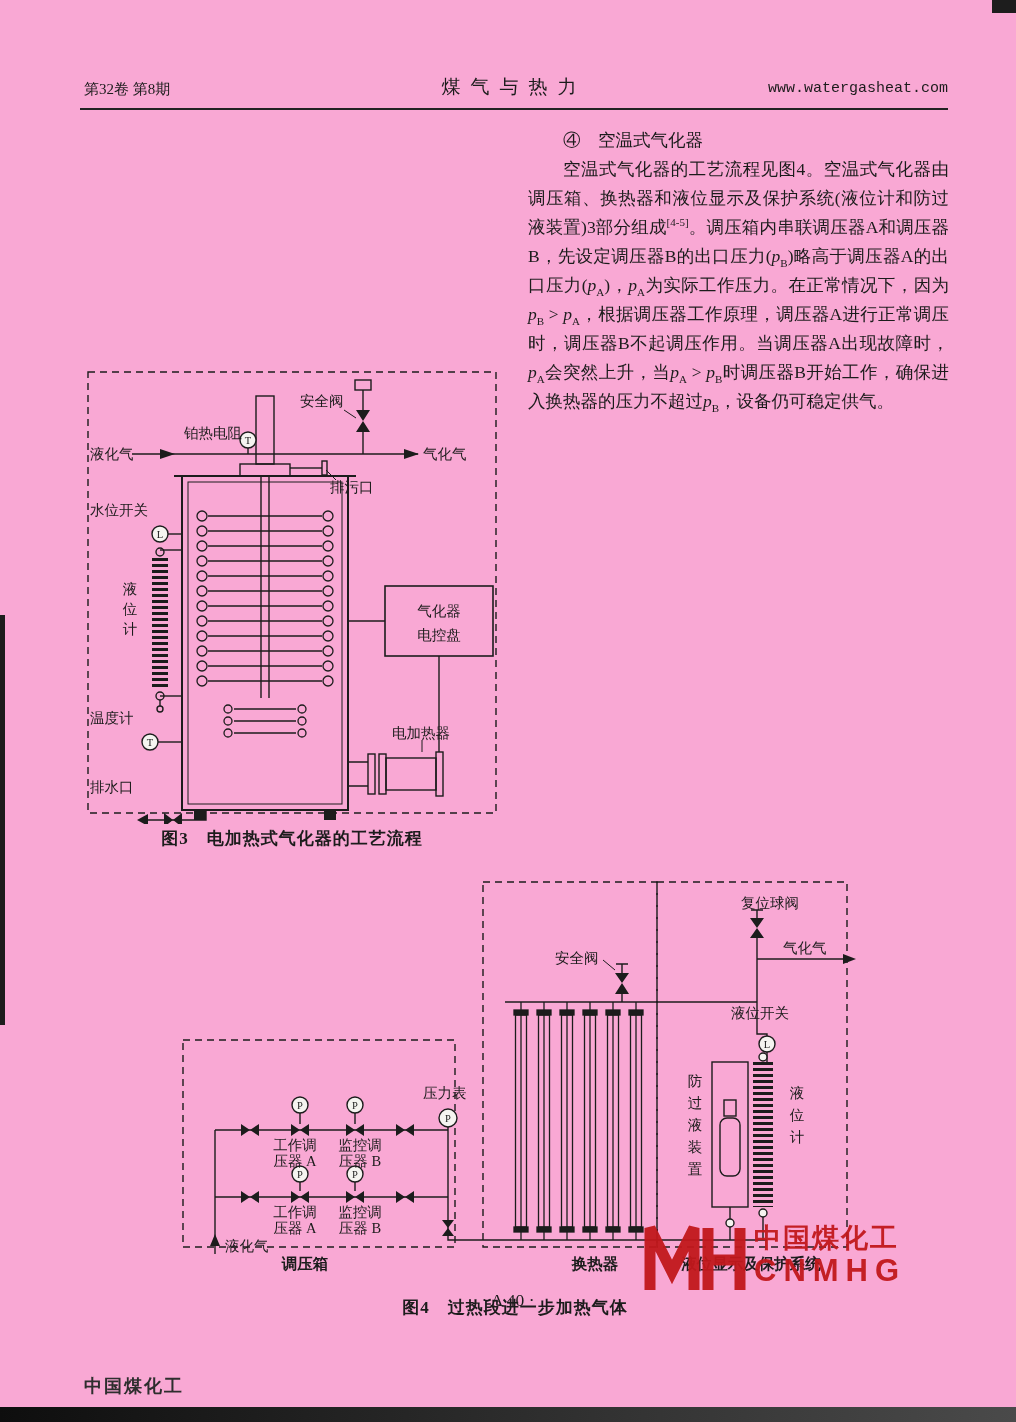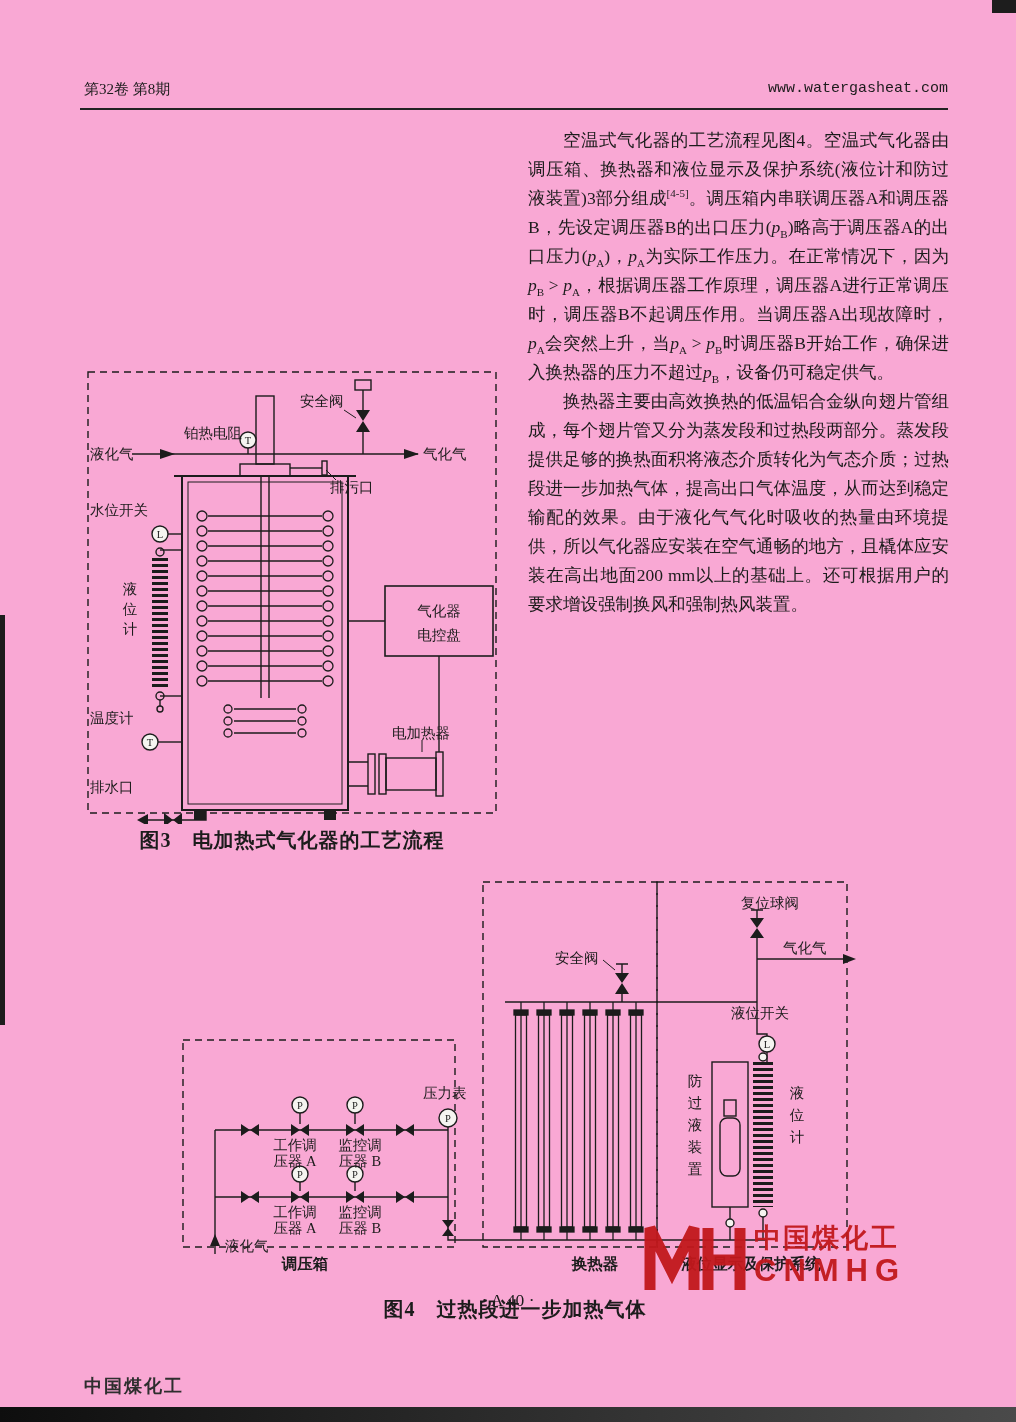--- a/index.html
+++ b/index.html
@@ -6,45 +6,46 @@
   body { font-family:"Liberation Serif","DejaVu Serif",serif; color:#1c1c1c; background:#888; }
   .page { position:relative; width:1016px; height:1422px; background:#f9a8d4; margin:0 auto; overflow:hidden; }
   .abs { position:absolute; }
   .para { font-size:17.5px; line-height:29px; text-align:justify; }
   .para p { text-align:justify; }
   .indent { text-indent:2em; }
   sub, sup { font-size:11px; line-height:0; }
   .hdr { font-size:15px; }
   .journal-title { font-size:19px; letter-spacing:10px; text-align:center; }
   .rule { background:#222; height:2px; }
-  .caption { font-weight:bold; font-size:20px; text-align:center; letter-spacing:1px; }
+  .caption { font-weight:bold; font-size:17px; text-align:center; letter-spacing:1px; }
   svg text { font-size:14.5px; fill:#1c1c1c; font-family:"Liberation Serif","DejaVu Serif",serif; }
   svg text.sm { font-size:10.5px; }
   svg text.bold { font-size:15.5px; font-weight:bold; }
   .logo { display:flex; align-items:center; gap:8px; z-index:6; opacity:.95; }
   .logo .txt { display:flex; flex-direction:column; line-height:1.1; }
   .logo .cn { color:#c2181c; font-size:27px; font-weight:bold; letter-spacing:2px; }
   .logo .en { color:#c2181c; font-size:31px; letter-spacing:7px; font-family:Liberation Sans, sans-serif; font-weight:bold; }
   .footer-page { font-size:17.5px; text-align:center; width:1016px; }
   .wanfang { font-size:18px; font-weight:bold; color:#2e2e2e; letter-spacing:2px; }
   .artifact { background:#1d1d1d; }
 </style>
 </head>
 <body>
 
 <div class="page">
 
   <div class="abs hdr" style="left:84px; top:80px;">第32卷  第8期</div>
+  <div class="abs journal-title" style="left:80px; top:74px; width:868px;">煤气与热力</div>
   <div class="abs hdr" style="top:80px; right:68px;font-family:Liberation Mono, monospace;">www.watergasheat.com</div>
   <div class="abs rule" style="left:80px; top:108px; width:868px;"></div>
 
 
   <div class="abs para" style="left:528px; top:126px; width:421px;">
+    <p class="indent">④　空温式气化器</p>
     <p class="indent">空温式气化器的工艺流程见图4。空温式气化器由调压箱、换热器和液位显示及保护系统(液位计和防过液装置)3部分组成<sup>[4-5]</sup>。调压箱内串联调压器A和调压器B，先设定调压器B的出口压力(<i>p</i><sub>B</sub>)略高于调压器A的出口压力(<i>p</i><sub>A</sub>)，<i>p</i><sub>A</sub>为实际工作压力。在正常情况下，因为<i>p</i><sub>B</sub> &gt; <i>p</i><sub>A</sub>，根据调压器工作原理，调压器A进行正常调压时，调压器B不起调压作用。当调压器A出现故障时，<i>p</i><sub>A</sub>会突然上升，当<i>p</i><sub>A</sub> &gt; <i>p</i><sub>B</sub>时调压器B开始工作，确保进入换热器的压力不超过<i>p</i><sub>B</sub>，设备仍可稳定供气。</p>
-    <p class="indent">换热器主要由高效换热的低温铝合金纵向翅片管组成，每个翅片管又分为蒸发段和过热段两部分。蒸发段提供足够的换热面积将液态介质转化为气态介质；过热段进一步加热气体，提高出口气体温度，从而达到稳定输配的效果。由于液化气气化时吸收的热量由环境提供，所以气化器应安装在空气通畅的地方，且橇体应安装在高出地面200 mm以上的基础上。还可根据用户的要求增设强制换风和强制热风装置。</p>
   </div>
 
   <svg class="abs" style="left:82px; top:366px;" width="420" height="458" viewBox="0 0 420 458">
     <g fill="none" stroke="#1c1c1c" stroke-width="1.4">
       <rect x="6" y="6" width="408" height="441" stroke-dasharray="7 5"></rect>
       <path d="M50,88 H336"></path>
       <path d="M281,88 V66"></path>
       <path d="M281,44 V24"></path>
       <rect x="273" y="14" width="16" height="10"></rect>
       <rect x="174" y="30" width="18" height="68"></rect>

